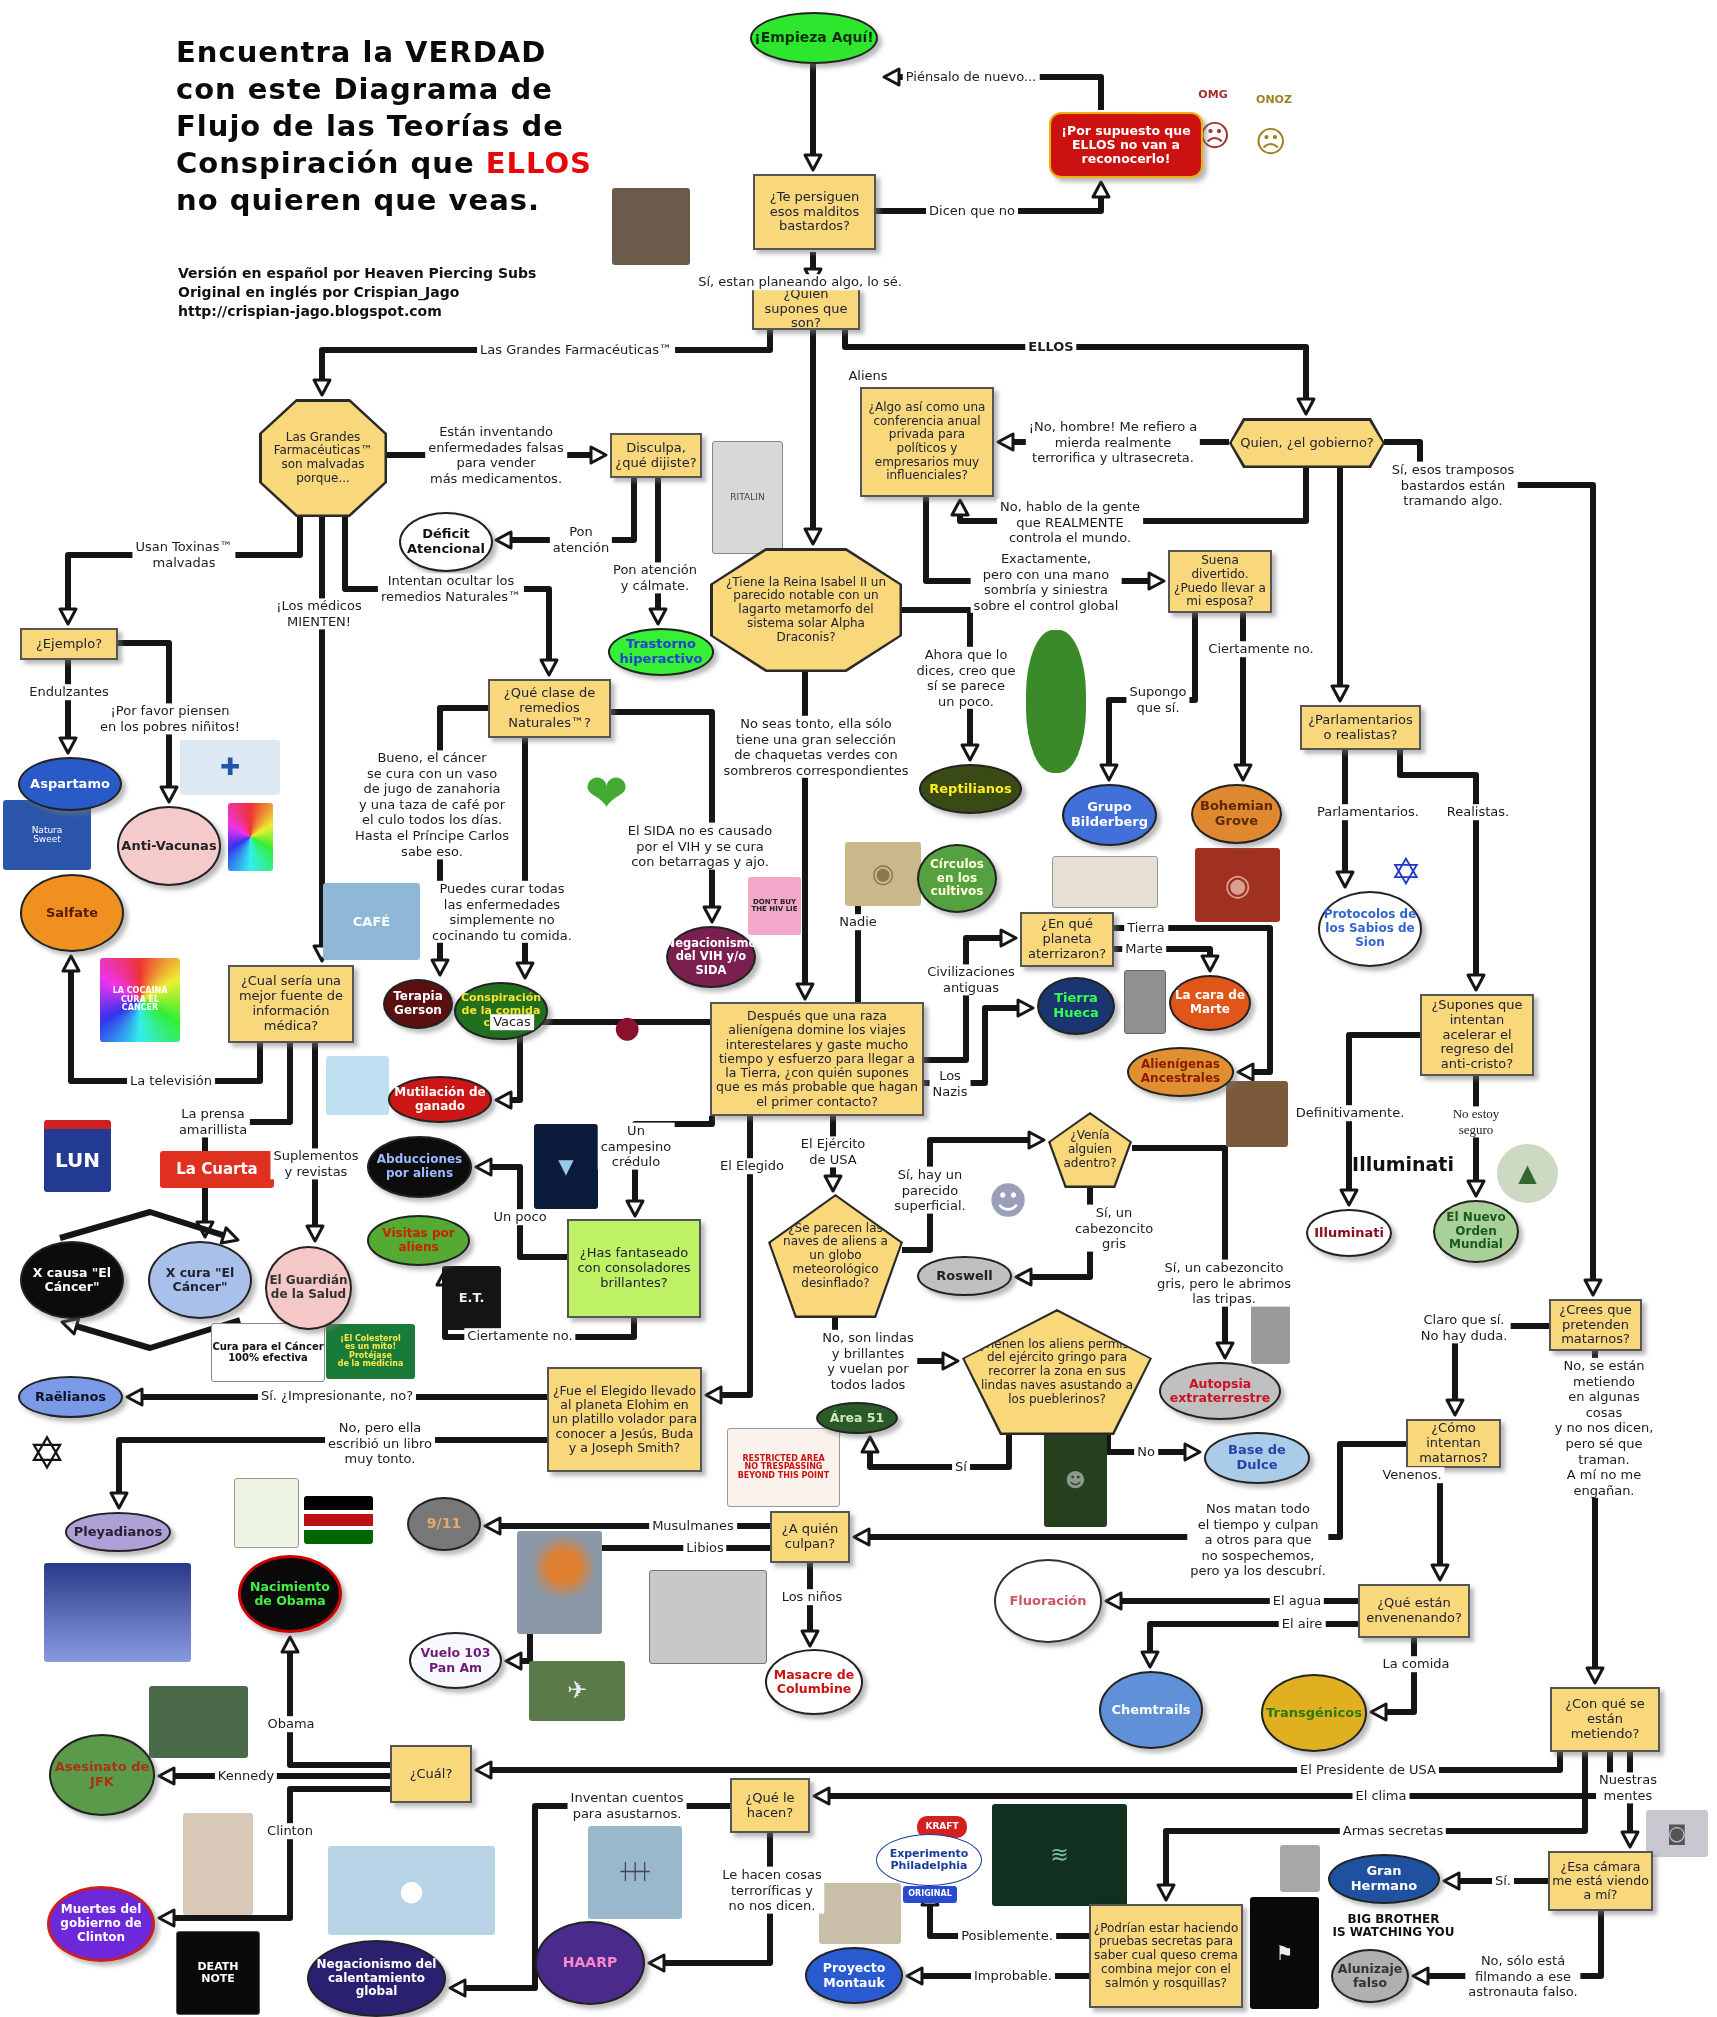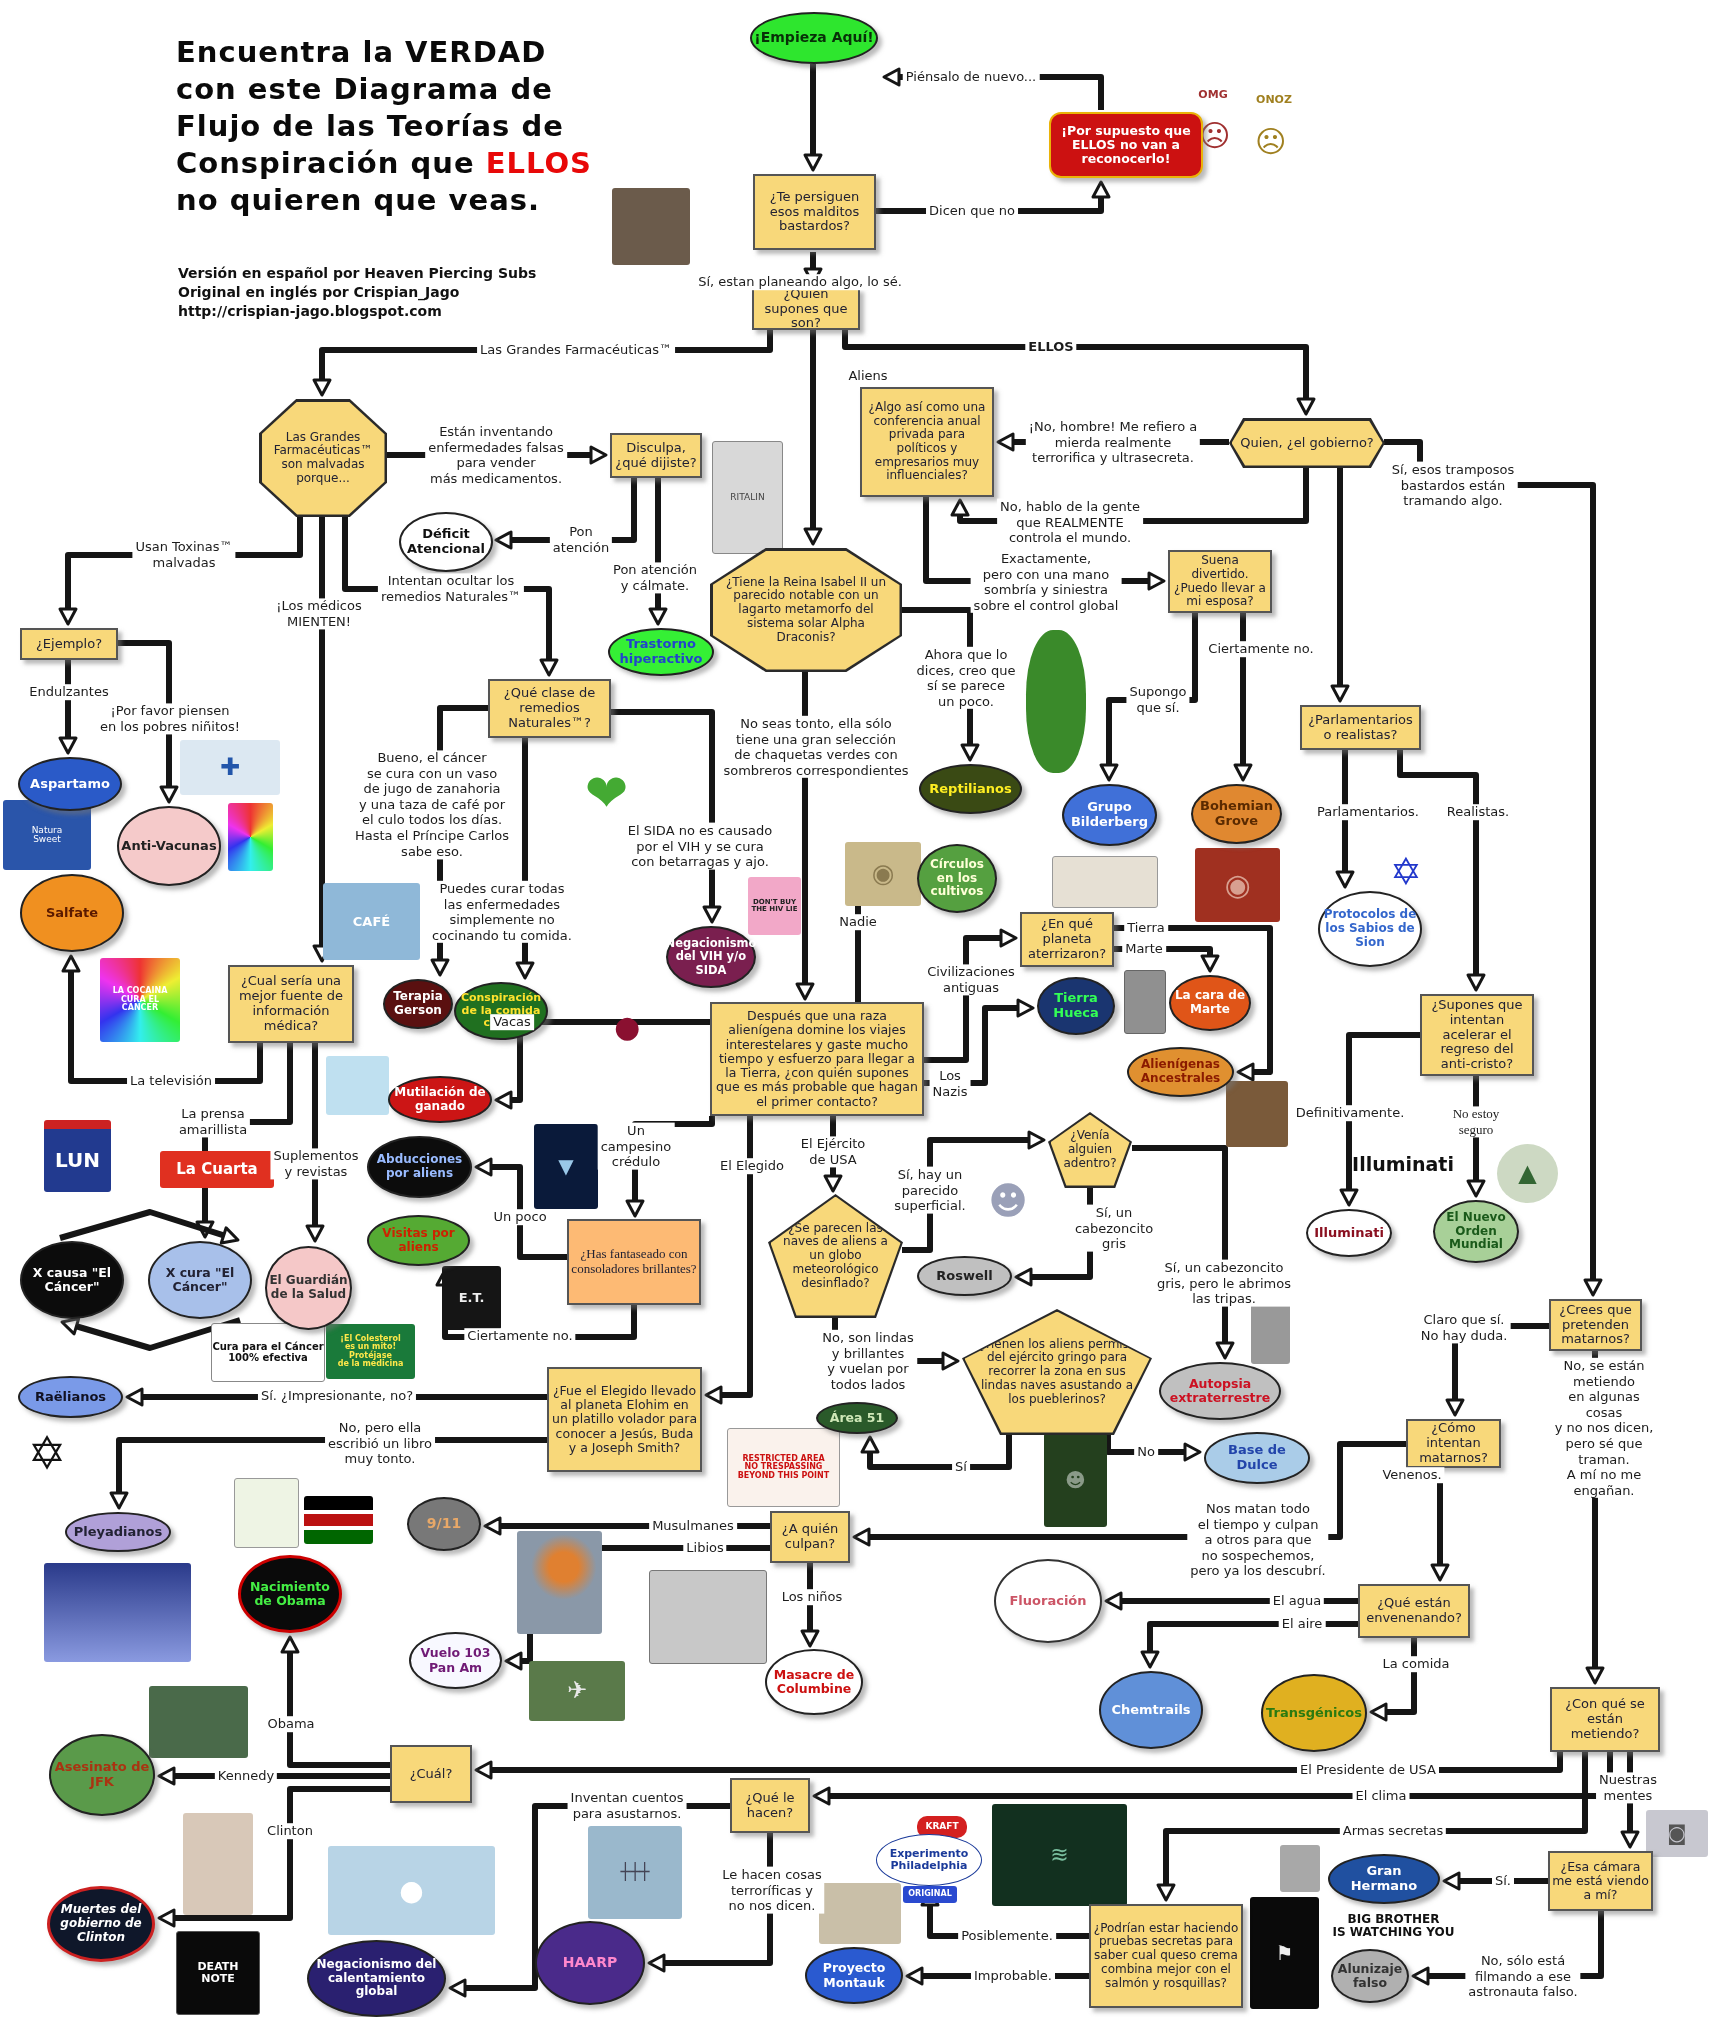--- a/index.html
+++ b/index.html
@@ -335,21 +335,21 @@
     </div>
     <div class="nd ell" style="left: 265px; top: 1246px; width: 87px; height: 84px; background: rgb(245, 200, 200); color: rgb(51, 51, 51); font-size: 12px; font-weight: bold;">
       <span>El Guardián de la Salud</span>
     </div>
     <div class="nd ell" style="left: 20px; top: 1241px; width: 104px; height: 78px; background: rgb(12, 12, 12); color: rgb(255, 255, 255); font-size: 12.5px; font-weight: bold;">
       <span>X causa "El Cáncer"</span>
     </div>
     <div class="nd ell" style="left: 148px; top: 1241px; width: 104px; height: 78px; background: rgb(168, 192, 234); color: rgb(34, 34, 51); font-size: 12.5px; font-weight: bold;">
       <span>X cura "El Cáncer"</span>
     </div>
-    <div class="nd rect" style="left: 567px; top: 1219px; width: 134px; height: 86px; background: #fdba74; color: rgb(34, 34, 51); font-size: 13px; font-weight: normal; font-family: Liberation Serif, serif;">
+    <div class="nd rect" style="left: 567px; top: 1219px; width: 134px; height: 99px; background: #bef264; color: rgb(34, 34, 51); font-size: 13px; font-weight: normal;">
       <span>¿Has fantaseado con consoladores brillantes?</span>
     </div>
     <div class="nd pent clip" style="left: 768px; top: 1194px; width: 135px; height: 124px; background: rgb(42, 42, 42);">
       <div class="in pent" style="background: rgb(248, 216, 122); color: rgb(34, 34, 51); font-size: 12px; font-weight: normal;">
         <span>¿Se parecen las naves de aliens a un globo meteorológico desinflado?</span>
       </div>
     </div>
     <div class="nd pent clip" style="left: 1048px; top: 1112px; width: 84px; height: 76px; background: rgb(42, 42, 42);">
       <div class="in pent" style="background: rgb(248, 216, 122); color: rgb(34, 34, 51); font-size: 12px; font-weight: normal;">
         <span>¿Venía alguien adentro?</span>
@@ -410,21 +410,21 @@
     </div>
     <div class="nd rect" style="left: 1550px; top: 1687px; width: 110px; height: 65px; background: rgb(248, 216, 122); color: rgb(34, 34, 51); font-size: 13px; font-weight: normal;">
       <span>¿Con qué se están metiendo?</span>
     </div>
     <div class="nd rect" style="left: 390px; top: 1745px; width: 82px; height: 58px; background: rgb(248, 216, 122); color: rgb(34, 34, 51); font-size: 13px; font-weight: normal;">
       <span>¿Cuál?</span>
     </div>
     <div class="nd ell" style="left: 49px; top: 1734px; width: 106px; height: 82px; background: rgb(90, 154, 74); color: rgb(170, 51, 17); font-size: 13px; font-weight: bold;">
       <span>Asesinato de JFK</span>
     </div>
-    <div class="nd ell" style="left: 47px; top: 1886px; width: 108px; height: 76px; background: #0f172a; color: rgb(255, 255, 255); border-color: rgb(204, 32, 32); border-width: 3px; font-size: 12px; font-weight: bold; font-style: italic;">
+    <div class="nd ell" style="left: 47px; top: 1886px; width: 108px; height: 76px; background: #6d28d9; color: rgb(255, 255, 255); border-color: rgb(204, 32, 32); border-width: 3px; font-size: 12px; font-weight: bold;">
       <span>Muertes del gobierno de Clinton</span>
     </div>
     <div class="nd ell" style="left: 307px; top: 1940px; width: 139px; height: 77px; background: rgb(42, 32, 112); color: rgb(255, 255, 255); font-size: 12px; font-weight: bold;">
       <span>Negacionismo del calentamiento global</span>
     </div>
     <div class="nd ell" style="left: 535px; top: 1921px; width: 110px; height: 84px; background: rgb(74, 42, 138); color: rgb(255, 136, 204); font-size: 14px; font-weight: bold;">
       <span>HAARP</span>
     </div>
     <div class="nd ell" style="left: 805px; top: 1947px; width: 98px; height: 57px; background: rgb(42, 90, 208); color: rgb(255, 255, 255); font-size: 12.5px; font-weight: bold;">
       <span>Proyecto Montauk</span>

